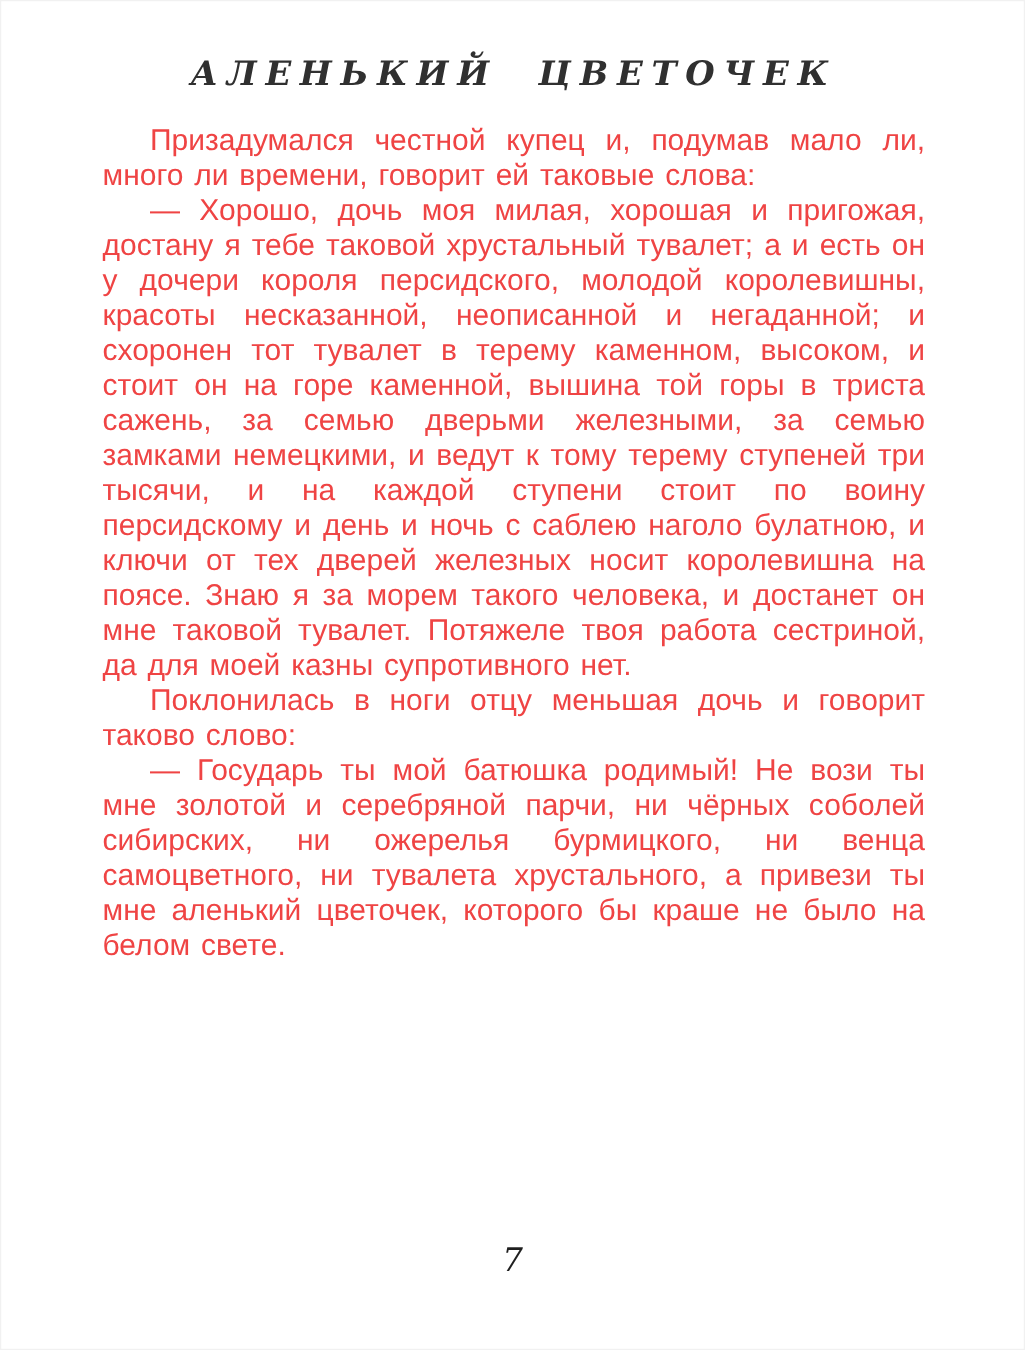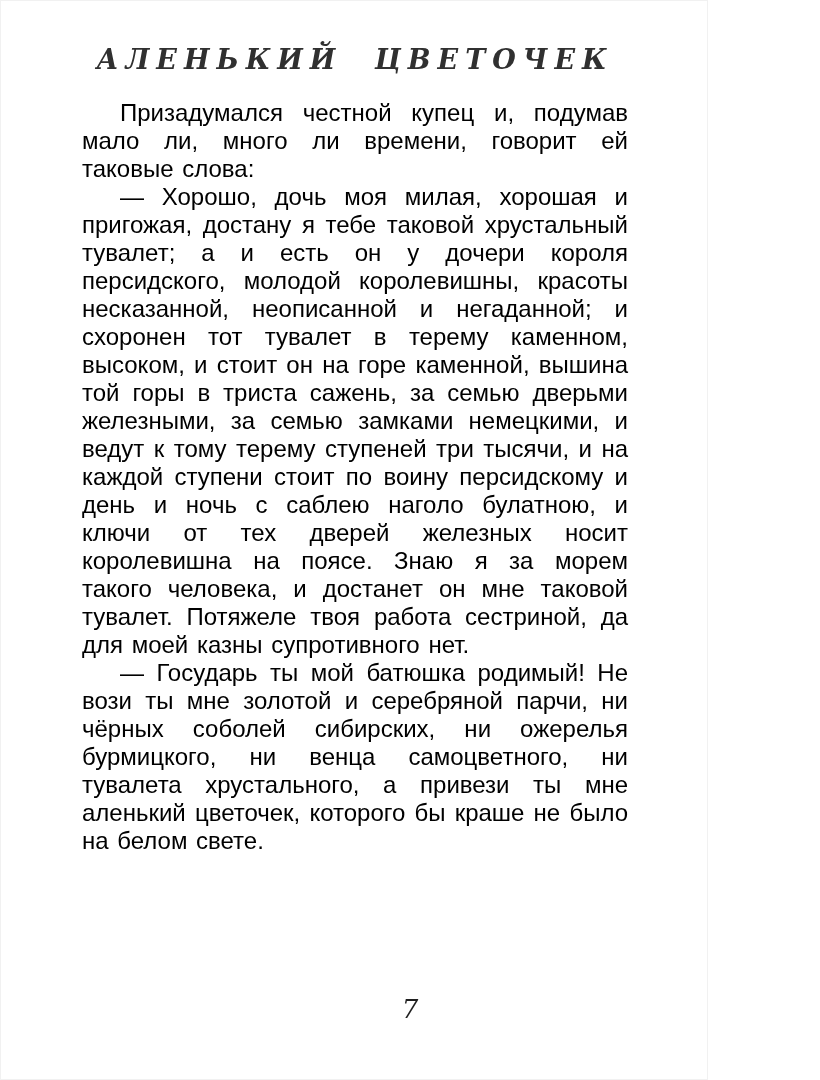--- a/index.html
+++ b/index.html
@@ -10,21 +10,21 @@
     width: 820px;
     height: 1080px;
     background: #ffffff;
     position: relative;
     overflow: hidden;
     font-family: "Liberation Sans", sans-serif;
     color: #1b1b1b;
   }
   .page {
     box-sizing: border-box;
-    width: 708px;
+    width: 820px;
     height: 1080px;
     padding: 44px 80px 0 82px;
     position: relative;
     background: #ffffff;
     box-shadow: inset 0 0 0 1px #f1f1f1;
   }
   .header {
     text-align: center;
     margin-bottom: 24px;
   }
@@ -38,21 +38,21 @@
     letter-spacing: 7px;
     word-spacing: 16px;
     color: #303030;
     text-transform: uppercase;
   }
   .text-block {
     font-size: 24px;
     line-height: 28px;
     text-align: justify;
     word-spacing: 2px;
-    color: #000000;
+    color: #ef4444;
   }
   .para {
     margin: 0;
     text-indent: 38px;
   }
   .footer {
     position: absolute;
     left: 0;
     bottom: 56px;
     width: 820px;
@@ -70,20 +70,21 @@
 
 <div class="page">
 
   <header class="header">
     <h1 class="title">АЛЕНЬКИЙ ЦВЕТОЧЕК</h1>
   </header>
 
   <main class="text-block">
     <p class="para">Призадумался честной купец и, подумав мало ли, много ли времени, говорит ей таковые слова:</p>
     <p class="para">— Хорошо, дочь моя милая, хорошая и пригожая, достану я тебе таковой хрустальный тувалет; а и есть он у дочери короля персидского, молодой королевишны, красоты несказанной, неописанной и негаданной; и схоронен тот тувалет в терему каменном, высоком, и стоит он на горе каменной, вышина той горы в триста сажень, за семью дверьми железными, за семью замками немецкими, и ведут к тому терему ступеней три тысячи, и на каждой ступени стоит по воину персидскому и день и ночь с саблею наголо булатною, и ключи от тех дверей железных носит королевишна на поясе. Знаю я за морем такого человека, и достанет он мне таковой тувалет. Потяжеле твоя работа сестриной, да для моей казны супротивного нет.</p>
+    <p class="para">Поклонилась в ноги отцу меньшая дочь и говорит таково слово:</p>
     <p class="para">— Государь ты мой батюшка родимый! Не вози ты мне золотой и серебряной парчи, ни чёрных соболей сибирских, ни ожерелья бурмицкого, ни венца самоцветного, ни тувалета хрустального, а привези ты мне аленький цветочек, которого бы краше не было на белом свете.</p>
   </main>
 
   <footer class="footer">
     <span class="page-number">7</span>
   </footer>
 
 </div>
 
 </body></html>

